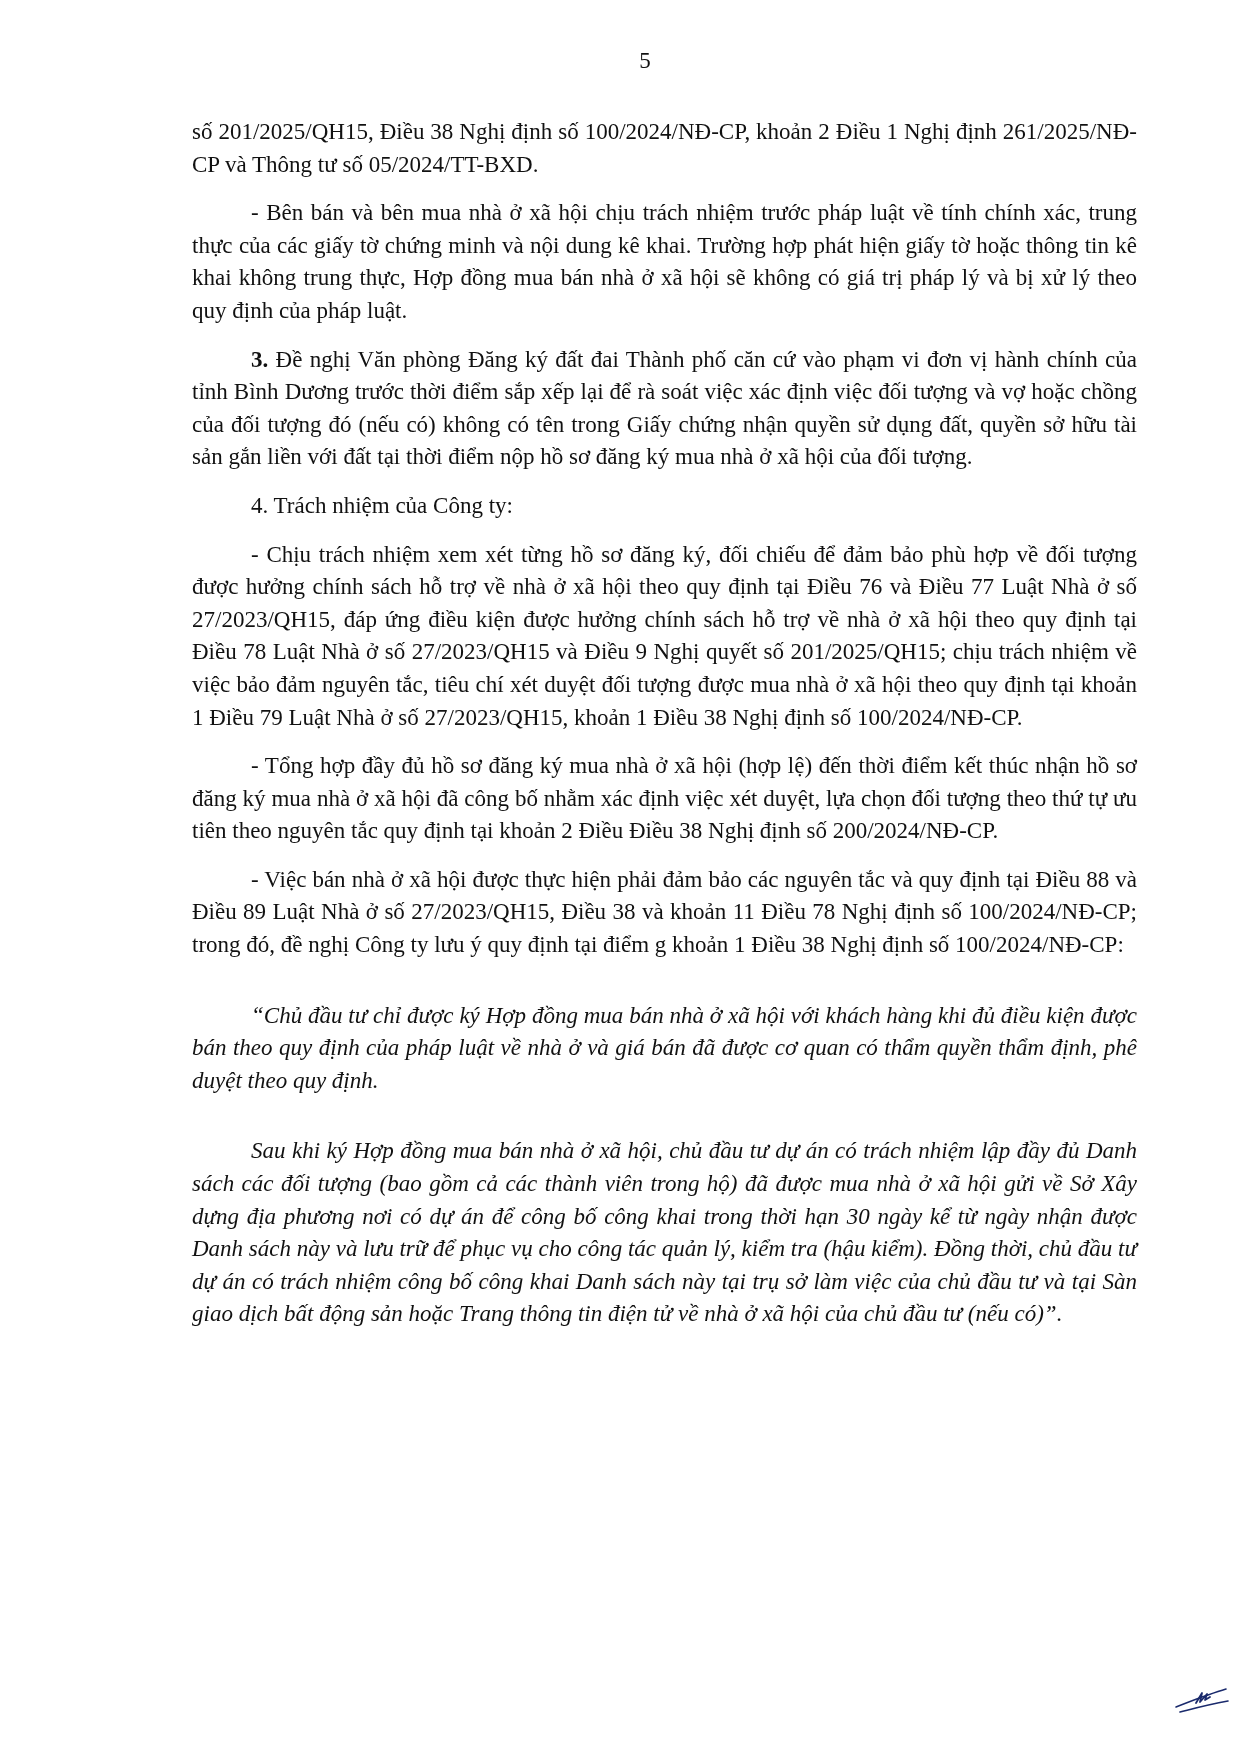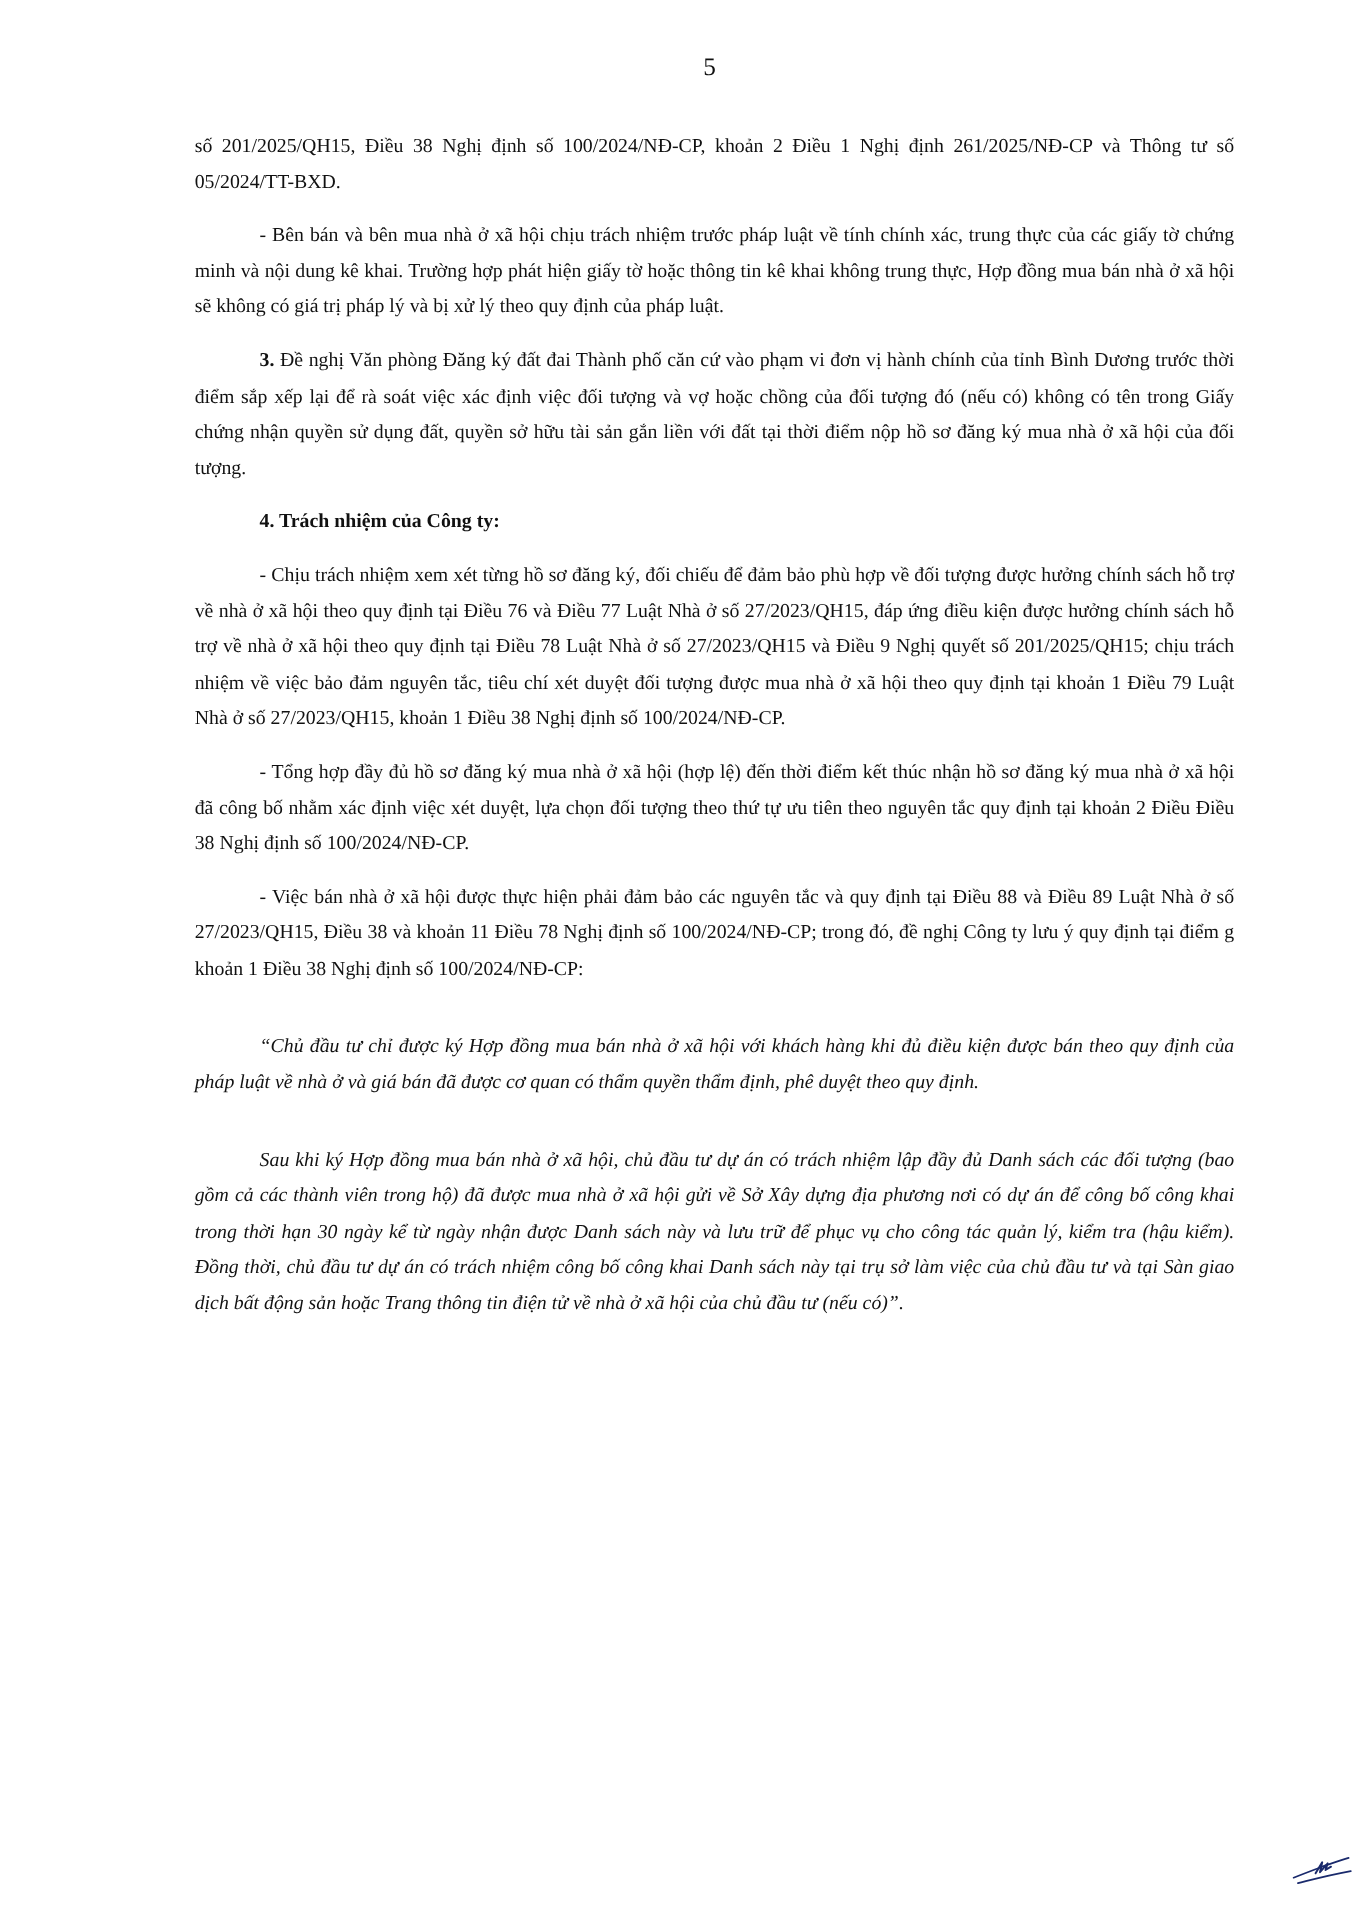--- a/index.html
+++ b/index.html
@@ -20,42 +20,42 @@
       top: 46px;
       left: 0;
       width: 1290px;
       text-align: center;
       font-size: 23px;
       line-height: 30px;
     }
     .content {
       position: absolute;
       top: 116px;
-      left: 177px;
+      left: 192px;
       width: 945px;
-      font-size: 18px;
+      font-size: 23px;
       line-height: 32.6px;
       text-align: justify;
     }
     .para {
       margin: 0 0 16px 0;
       text-indent: 59px;
       text-align: justify;
     }
     .para.no-indent {
       text-indent: 0;
     }
     .para.italic {
       font-style: italic;
       margin-top: 38px;
     }
     .heading {
       margin: 0 0 16px 0;
       text-indent: 59px;
-      font-weight: bold;
+      font-weight: normal;
     }
     .num-bold {
       font-weight: bold;
     }
     .signature {
       position: absolute;
       left: 1172px;
       top: 1685px;
       width: 60px;
       height: 30px;
@@ -70,21 +70,21 @@
   <p class="para no-indent">số 201/2025/QH15, Điều 38 Nghị định số 100/2024/NĐ-CP, khoản 2 Điều 1 Nghị định 261/2025/NĐ-CP và Thông tư số 05/2024/TT-BXD.</p>
 
   <p class="para">- Bên bán và bên mua nhà ở xã hội chịu trách nhiệm trước pháp luật về tính chính xác, trung thực của các giấy tờ chứng minh và nội dung kê khai. Trường hợp phát hiện giấy tờ hoặc thông tin kê khai không trung thực, Hợp đồng mua bán nhà ở xã hội sẽ không có giá trị pháp lý và bị xử lý theo quy định của pháp luật.</p>
 
   <p class="para"><span class="num-bold">3.</span><span> Đề nghị Văn phòng Đăng ký đất đai Thành phố căn cứ vào phạm vi đơn vị hành chính của tỉnh Bình Dương trước thời điểm sắp xếp lại để rà soát việc xác định việc đối tượng và vợ hoặc chồng của đối tượng đó (nếu có) không có tên trong Giấy chứng nhận quyền sử dụng đất, quyền sở hữu tài sản gắn liền với đất tại thời điểm nộp hồ sơ đăng ký mua nhà ở xã hội của đối tượng.</span></p>
 
   <p class="heading">4. Trách nhiệm của Công ty:</p>
 
   <p class="para">- Chịu trách nhiệm xem xét từng hồ sơ đăng ký, đối chiếu để đảm bảo phù hợp về đối tượng được hưởng chính sách hỗ trợ về nhà ở xã hội theo quy định tại Điều 76 và Điều 77 Luật Nhà ở số 27/2023/QH15, đáp ứng điều kiện được hưởng chính sách hỗ trợ về nhà ở xã hội theo quy định tại Điều 78 Luật Nhà ở số 27/2023/QH15 và Điều 9 Nghị quyết số 201/2025/QH15; chịu trách nhiệm về việc bảo đảm nguyên tắc, tiêu chí xét duyệt đối tượng được mua nhà ở xã hội theo quy định tại khoản 1 Điều 79 Luật Nhà ở số 27/2023/QH15, khoản 1 Điều 38 Nghị định số 100/2024/NĐ-CP.</p>
 
-  <p class="para">- Tổng hợp đầy đủ hồ sơ đăng ký mua nhà ở xã hội (hợp lệ) đến thời điểm kết thúc nhận hồ sơ đăng ký mua nhà ở xã hội đã công bố nhằm xác định việc xét duyệt, lựa chọn đối tượng theo thứ tự ưu tiên theo nguyên tắc quy định tại khoản 2 Điều Điều 38 Nghị định số 100/2024/NĐ-CP.</p>
+  <p class="para">- Tổng hợp đầy đủ hồ sơ đăng ký mua nhà ở xã hội (hợp lệ) đến thời điểm kết thúc nhận hồ sơ đăng ký mua nhà ở xã hội đã công bố nhằm xác định việc xét duyệt, lựa chọn đối tượng theo thứ tự ưu tiên theo nguyên tắc quy định tại khoản 2 Điều Điều 38 Nghị định số 200/2024/NĐ-CP.</p>
 
   <p class="para">- Việc bán nhà ở xã hội được thực hiện phải đảm bảo các nguyên tắc và quy định tại Điều 88 và Điều 89 Luật Nhà ở số 27/2023/QH15, Điều 38 và khoản 11 Điều 78 Nghị định số 100/2024/NĐ-CP; trong đó, đề nghị Công ty lưu ý quy định tại điểm g khoản 1 Điều 38 Nghị định số 100/2024/NĐ-CP:</p>
 
   <p class="para italic">“Chủ đầu tư chỉ được ký Hợp đồng mua bán nhà ở xã hội với khách hàng khi đủ điều kiện được bán theo quy định của pháp luật về nhà ở và giá bán đã được cơ quan có thẩm quyền thẩm định, phê duyệt theo quy định.</p>
 
   <p class="para italic">Sau khi ký Hợp đồng mua bán nhà ở xã hội, chủ đầu tư dự án có trách nhiệm lập đầy đủ Danh sách các đối tượng (bao gồm cả các thành viên trong hộ) đã được mua nhà ở xã hội gửi về Sở Xây dựng địa phương nơi có dự án để công bố công khai trong thời hạn 30 ngày kể từ ngày nhận được Danh sách này và lưu trữ để phục vụ cho công tác quản lý, kiểm tra (hậu kiểm). Đồng thời, chủ đầu tư dự án có trách nhiệm công bố công khai Danh sách này tại trụ sở làm việc của chủ đầu tư và tại Sàn giao dịch bất động sản hoặc Trang thông tin điện tử về nhà ở xã hội của chủ đầu tư (nếu có)”.</p>
 </div>
 
 <svg class="signature" viewBox="0 0 60 30">
   <path d="M4 22 C14 18, 22 15, 30 12 C36 10, 44 7, 54 4" stroke="#1a2a6c" stroke-width="1.6" fill="none" stroke-linecap="round"></path>

